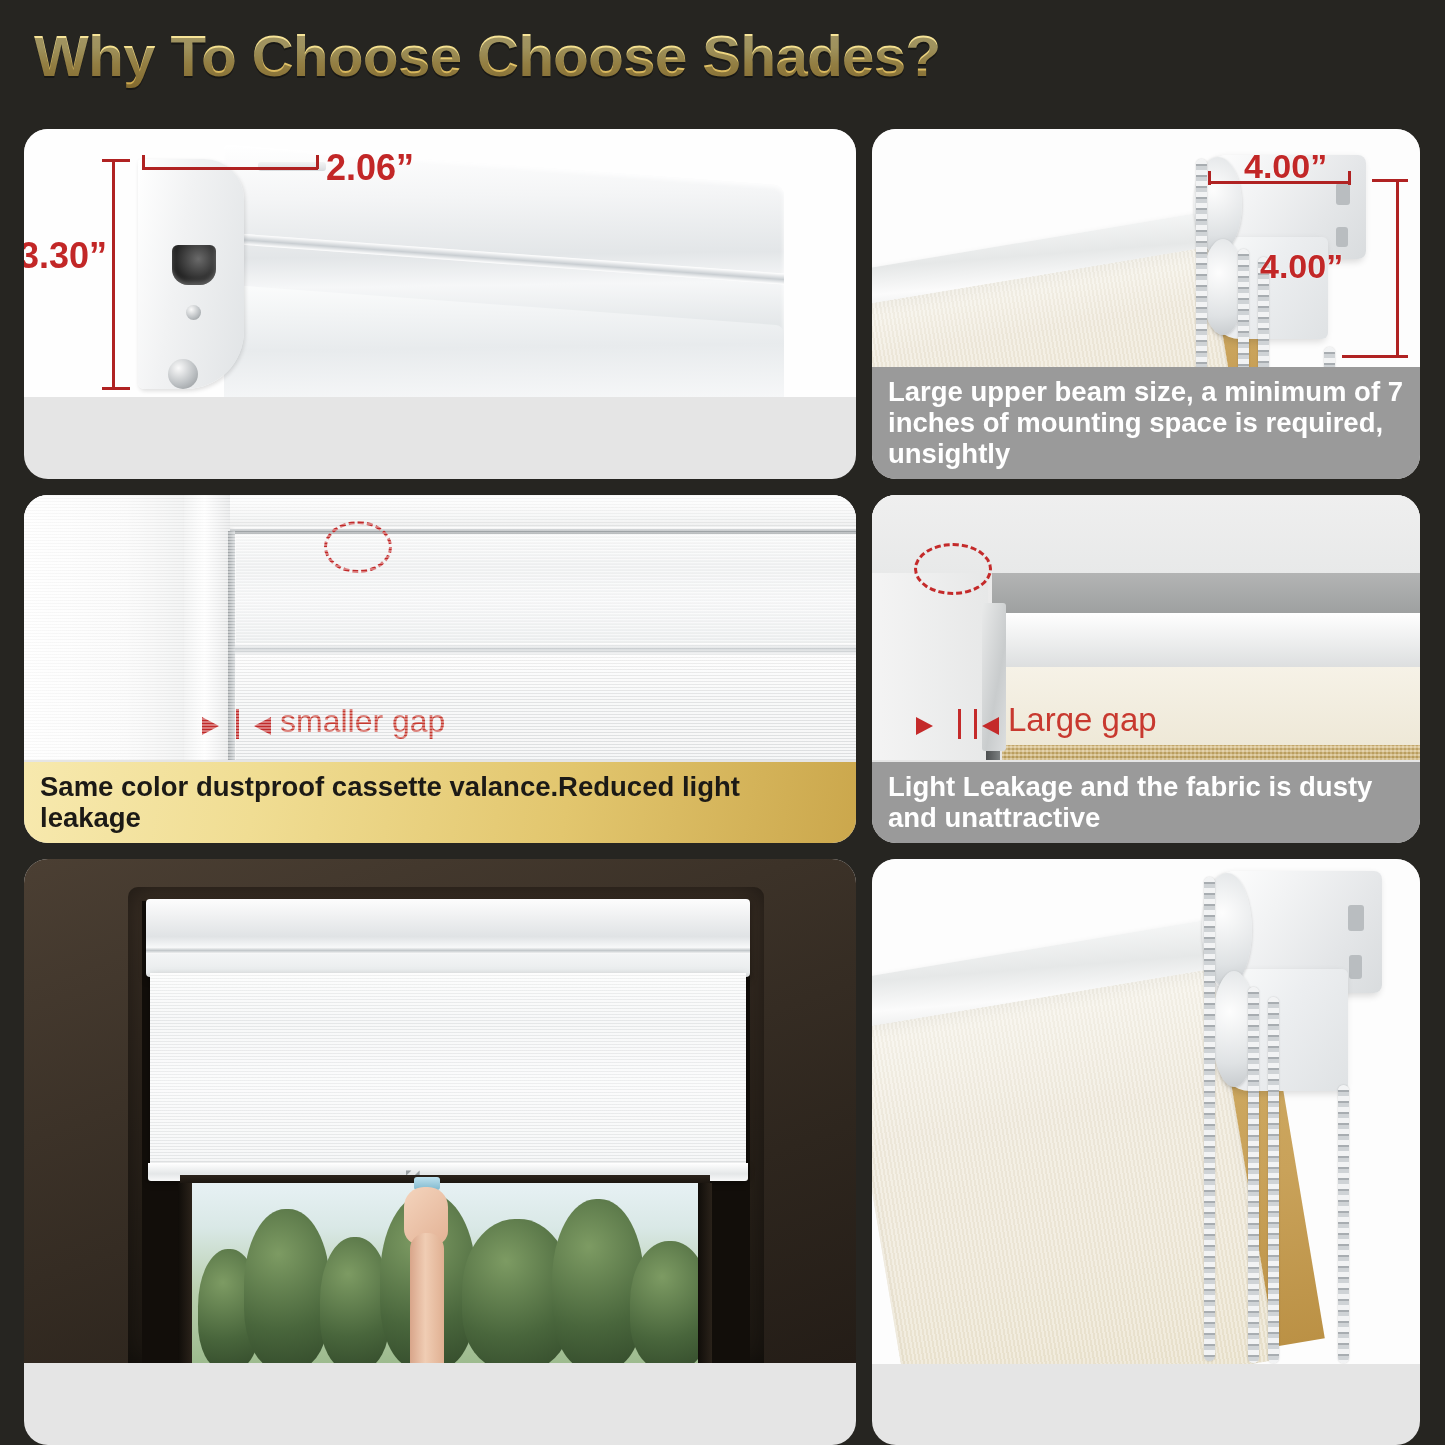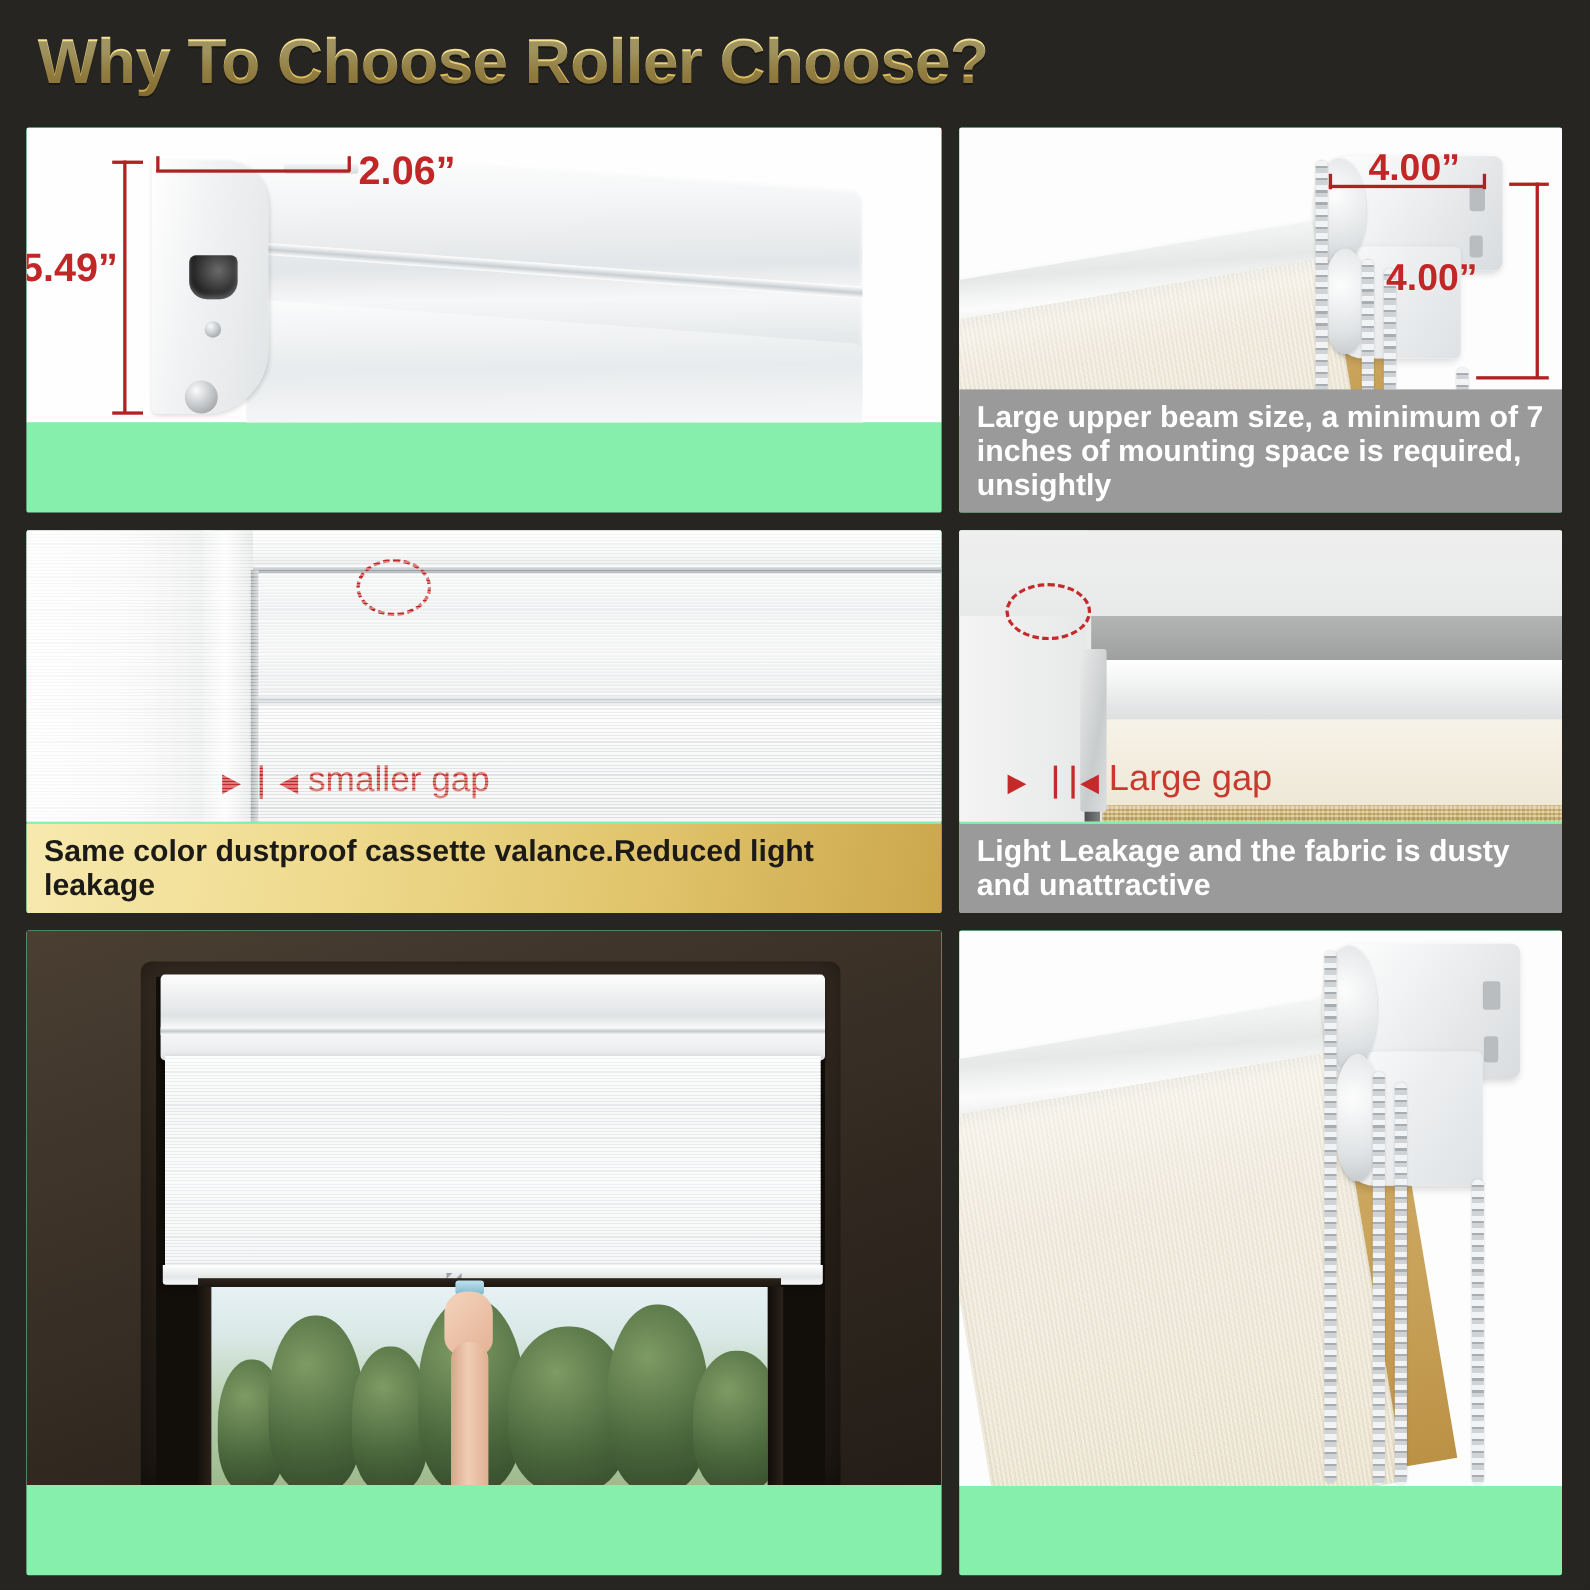--- a/index.html
+++ b/index.html
@@ -23,21 +23,21 @@
     background:linear-gradient(180deg,#fbeaa4 0%,#f4e08f 38%,#e2c368 62%,#c8a247 100%);
     -webkit-background-clip:text; background-clip:text;
     -webkit-text-fill-color:transparent; color:#e8cf7e;
     text-shadow:0 2px 0 rgba(0,0,0,.35);
     white-space:nowrap;
   }
 
   
   .grid { position:absolute; left:0; top:110px; width:1445px; height:1335px; }
 
-  .panel { position:absolute; border-radius:2px; overflow:hidden; background:#86efac; }
+  .panel { position:absolute; border-radius:24px; overflow:hidden; background:#e5e5e5;margin-top:13px; }
 
   .photo { position:absolute; left:0; top:0; right:0; overflow:hidden; }
 
   
   .cap {
     position:absolute; left:0; right:0; bottom:0;
     padding:9px 16px 10px 16px;
     font-size:27.5px; font-weight:bold; line-height:1.13;
   }
   .cap.gold {
@@ -264,21 +264,21 @@
   .p5-grip { position:absolute; width:26px; height:13px;
              background:linear-gradient(180deg,#bfe2ef,#7fb8cd); border-radius:3px; }
   .p5-logo { position:absolute; font-size:7px; color:#9aa0a3; letter-spacing:.5px; }
 </style>
 </head>
 <body>
 
 <div class="page">
 
   <div class="title-bar">
-    <div class="title-text">Why To Choose Roller Choose?</div>
+    <div class="title-text">Why To Choose Choose Shades?</div>
   </div>
 
   <div class="grid">
 
     <div class="panel" style="left:24px; top:6px; width:832px; height:350px;">
       <div class="photo" style="height:268px;">
         <div class="p1bg"></div>
         <div class="p1-rail"></div>
         <div class="p1-rail2"></div>
         <div class="p1-end">
@@ -289,21 +289,21 @@
         </div>
 
         <div class="dim dim-h" style="left:118px; top:38px; width:176px;"></div>
         <div class="dim-tick" style="left:118px; top:26px;"></div>
         <div class="dim-tick" style="left:292px; top:26px;"></div>
         <div class="dim-label" style="left:302px; top:18px; font-size:36px;">2.06”</div>
 
         <div class="dim dim-v" style="left:88px; top:30px; height:230px;"></div>
         <div class="dim dim-h" style="left:78px; top:30px; width:28px;"></div>
         <div class="dim dim-h" style="left:78px; top:258px; width:28px;"></div>
-        <div class="dim-label" style="left:-5px; top:106px; font-size:36px;">5.49”</div>
+        <div class="dim-label" style="left:-5px; top:106px; font-size:36px;">3.30”</div>
       </div>
     </div>
 
     <div class="panel" style="left:872px; top:6px; width:548px; height:350px;">
       <div class="photo" style="height:262px;">
         <div class="p2bg"></div>
         <div class="p2-tube" style="left:-20px; top:72px; width:420px; height:64px;"></div>
         <div class="p2-gold" style="left:292px; top:148px; width:84px; height:160px;"></div>
         <div class="p2-fab" style="left:-24px; top:118px; width:360px; height:180px;"></div>
         <div class="p2-brk" style="left:330px; top:26px; width:164px; height:104px;">

